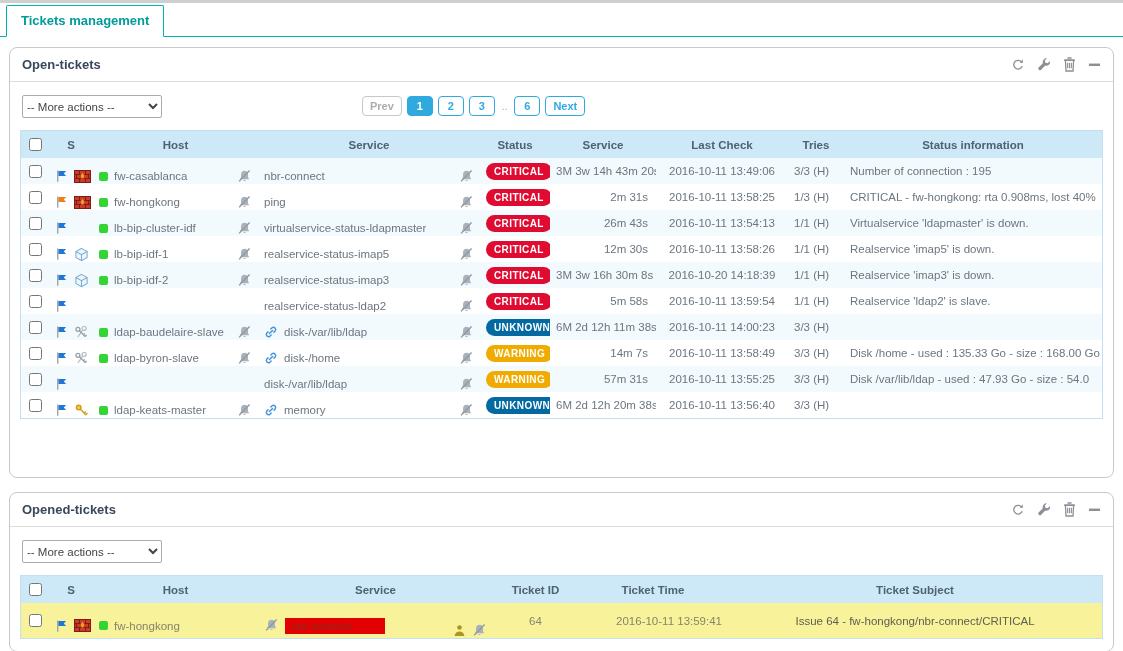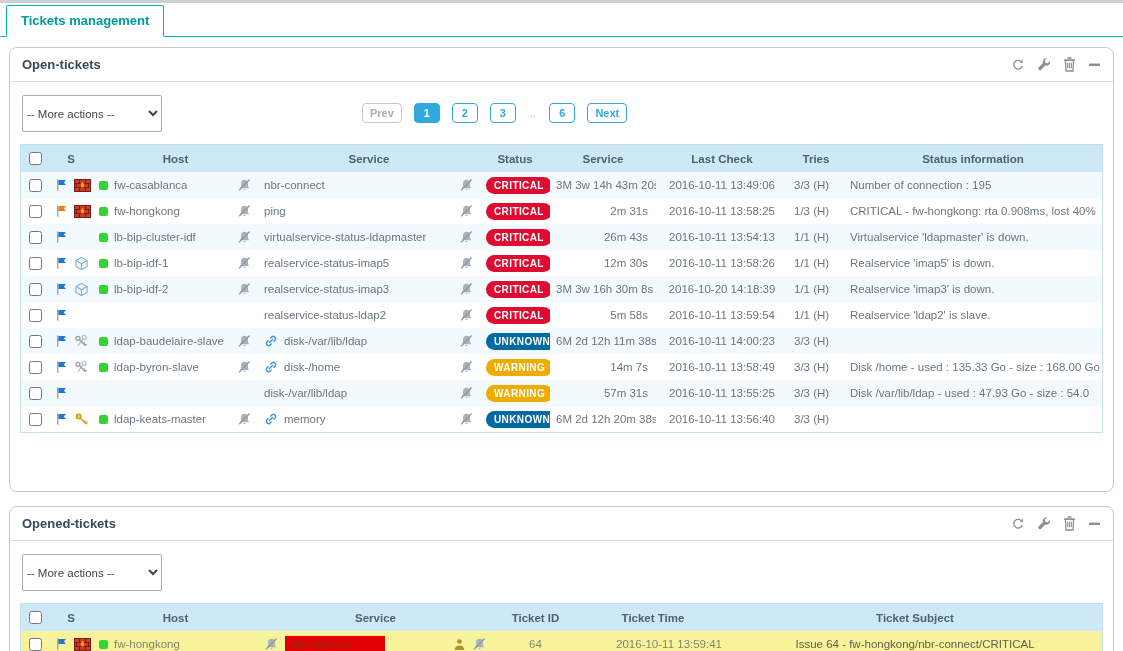--- a/index.html
+++ b/index.html
@@ -23,44 +23,44 @@
   }
 
   
   .panel { margin:10px 9px 14px; border:1px solid #c9c9c9; border-radius:8px; background:#fff; }
   .panel-header { display:flex; align-items:center; padding:9px 12px; border-bottom:1px solid #dcdcdc; }
   .panel-title { font-weight:bold; font-size:13px; color:#39485a; }
   .panel-actions { margin-left:auto; display:flex; gap:12px; align-items:center; }
   .icon-btn { background:none; border:none; padding:0; margin:0; line-height:0; cursor:pointer; }
 
   .toolbar { position:relative; padding:13px 12px 12px; }
-  .more-actions { width:140px; height:37px; font-size:11.5px; color:#444;
+  .more-actions { width:140px; height:23px; font-size:11.5px; color:#444;
     border:1px solid #ababab; background:#fff; border-radius:2px;
     font-family:"Liberation Sans","DejaVu Sans",sans-serif; }
 
   
   .pagination { position:absolute; left:352px; top:50%; transform:translateY(-50%);
-    display:flex; gap:12px; align-items:center; }
+    display:flex; gap:5px; align-items:center; }
   .pg { border:1px solid #30a9de; color:#30a9de; background:#fff; border-radius:4px;
     font-size:11px; font-weight:bold; min-width:26px; height:20px; padding:0 7px;
     font-family:"Liberation Sans","DejaVu Sans",sans-serif; cursor:pointer; }
   .pg.gray { border-color:#c8c8c8; color:#adadad; }
   .pg.active { background:#30a9de; color:#fff; }
   .pg-gap { color:#8ab6cf; font-size:10px; padding:0 2px; }
 
   
   .grid { margin:0 10px 0; border:1px solid #c3dff0; }
   table { width:100%; border-collapse:collapse; table-layout:fixed; }
   thead tr { background:#cde9f7; height:27px; }
   th { font-size:11.5px; font-weight:bold; color:#4e6271; text-align:center; padding:0 4px;
        overflow:hidden; white-space:nowrap; }
   tbody tr { height:26px; background:#fff; }
   tbody tr.odd { background:#f3fafd; }
   td { padding:0 6px; overflow:hidden; white-space:nowrap; font-size:11.5px; color:#6b7680; }
-  .cellflex { display:flex; align-items:center; gap:6px; min-width:0; }
+  .cellflex { display:flex; align-items:center; gap:6px; min-width:0;margin-top:10px; }
   .push { margin-left:auto; }
   .ico { line-height:0; flex:none; }
   .txt { overflow:hidden; text-overflow:clip; white-space:nowrap; cursor:pointer; }
   .square { width:9px; height:9px; background:#33d433; border-radius:2px; flex:none; }
 
   .c-check { text-align:center; }
   input[type=checkbox] { width:13px; height:13px; margin:0; vertical-align:middle; }
 
   .c-status { text-align:center; }
   .badge { display:inline-block; min-width:58px; padding:3px 8px; border-radius:10px;

